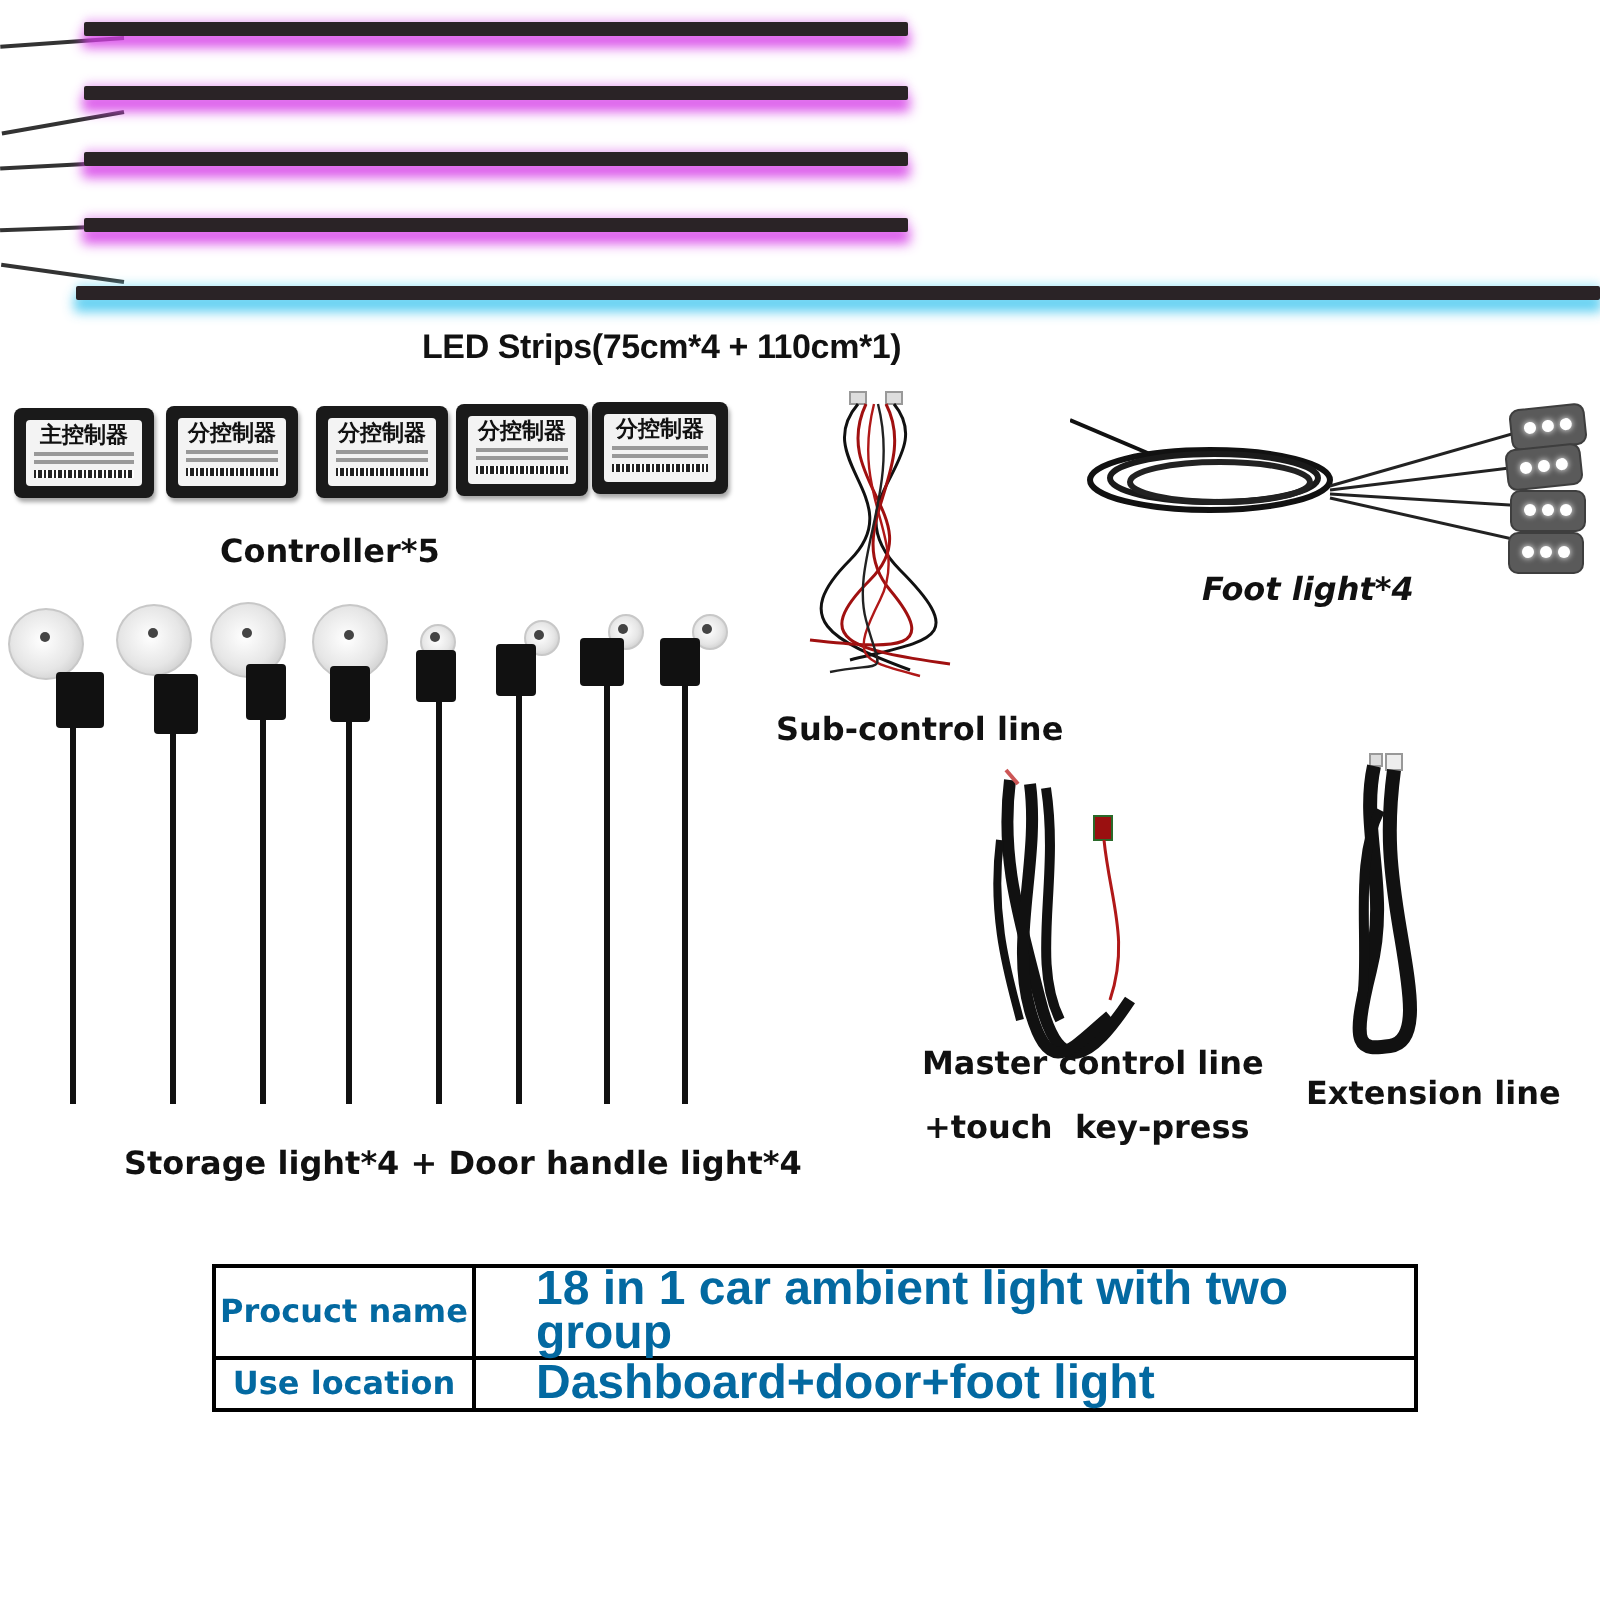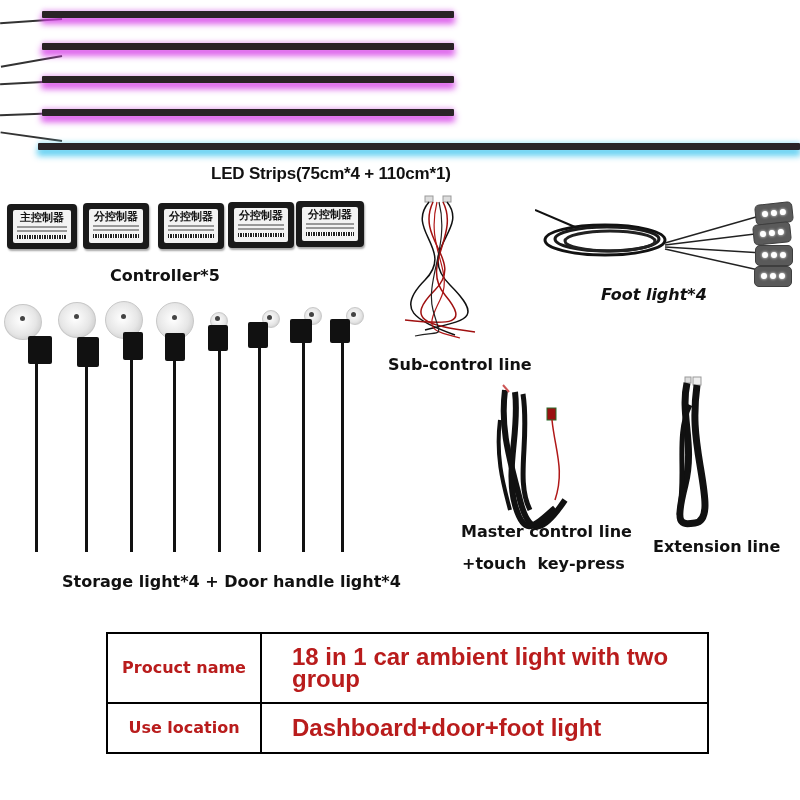--- a/index.html
+++ b/index.html
@@ -27,21 +27,21 @@
   .lamp .dot { position:absolute; width:5px; height:5px; border-radius:50%; background:#444; }
   .lamp .body { position:absolute; background:#111; border-radius:2px; }
   .lamp .cable { position:absolute; width:3px; background:#111; }
 
   
   .foot { position:absolute; width:36px; height:19px; border-radius:5px; background:#5a5a5a; border:1px solid #3e3e3e; transform:rotate(-6deg); }
   .foot i { position:absolute; top:6px; width:6px; height:6px; border-radius:50%; background:#fff; box-shadow:0 0 3px #fff; }
 
   
   table.spec { position:absolute; left:106px; top:632px; width:603px; border-collapse:collapse; border:2px solid #000; }
-  table.spec td { border:2px solid #000; padding:12px; height:24px; font-family:"DejaVu Sans", sans-serif; font-size:16px; font-weight:bold; color:#b91c1c; line-height:22px; }
+  table.spec td { border:2px solid #000; padding:0; height:24px; font-family:"DejaVu Sans", sans-serif; font-size:16px; font-weight:bold; color:#0369a1; line-height:22px; }
   table.spec td.k { width:128px; text-align:center; }
   table.spec td.v { padding-left:30px; font-family:"Liberation Sans", sans-serif; font-size:24px; }
 </style>
 </head>
 <body>
 
 <div>
   <div class="lead abs" style="left:0;top:18px;width:62px;transform:rotate(-4deg);"></div>
   <div class="strip purple" style="left:42px;top:11px;width:412px;"></div>
   <div class="lead abs" style="left:0;top:55px;width:62px;transform:rotate(-10deg);"></div>

